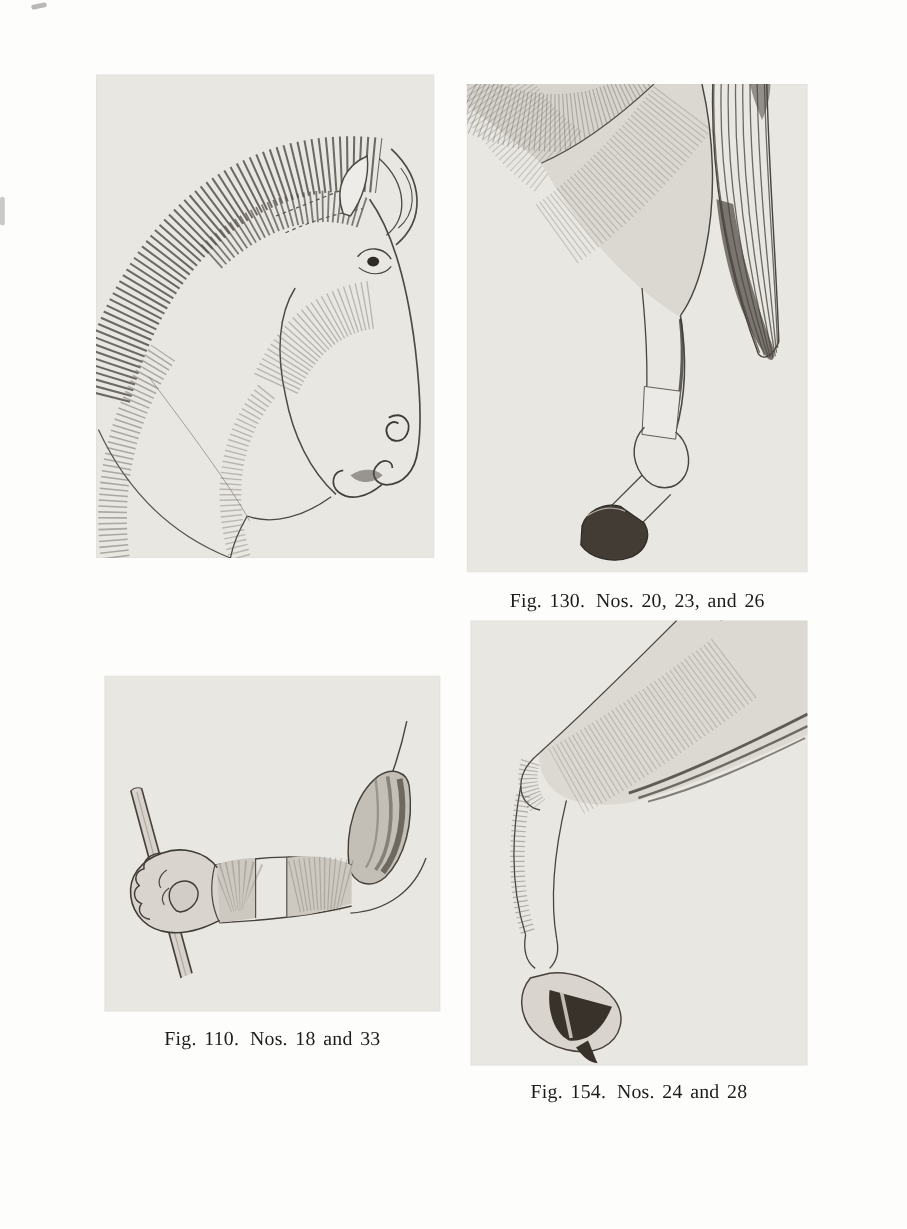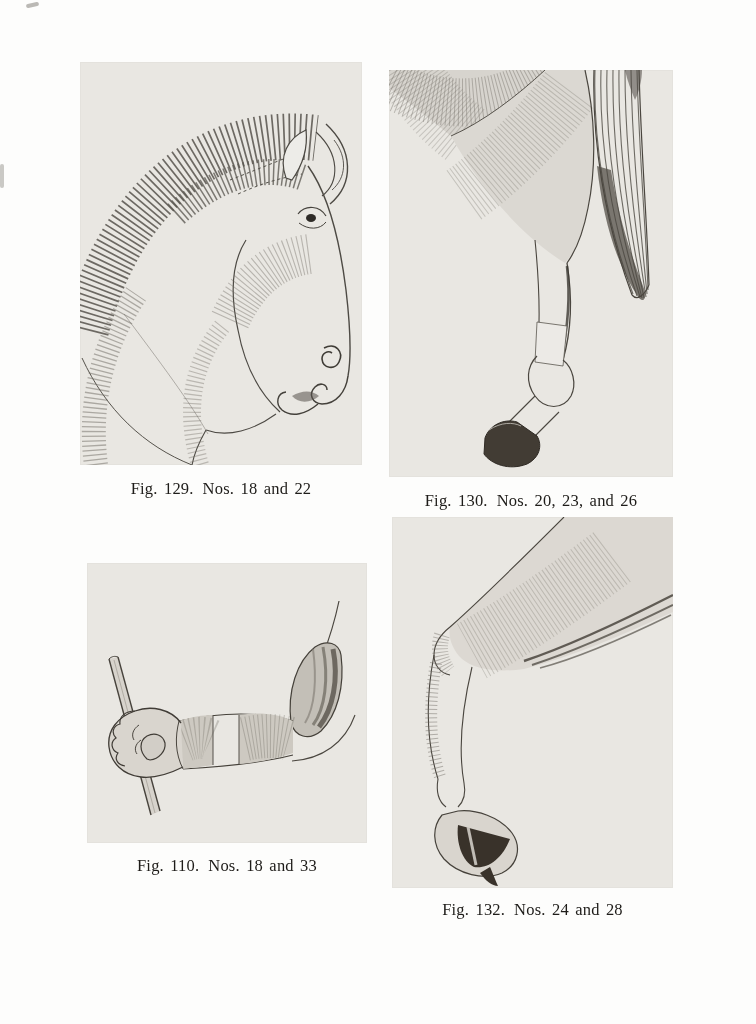--- a/index.html
+++ b/index.html
@@ -70,23 +70,20 @@
 
         <path d="M196,352 C174,368 148,376 126,368" fill="none" stroke="#4d4a44" stroke-width="1.1"></path>
         <path d="M126,368 C118,382 114,392 112,403" fill="none" stroke="#4d4a44" stroke-width="1.1"></path>
         <path d="M2,296 C26,348 64,384 112,403" fill="none" stroke="#56534c" stroke-width="1"></path>
 
         <path d="M16,403 C8,344 22,282 56,232" fill="none" stroke="#6e6a62" stroke-width="24" stroke-dasharray="1.3 3.4" opacity="0.5"></path>
         <path d="M120,403 C104,348 112,300 144,262" fill="none" stroke="#6e6a62" stroke-width="18" stroke-dasharray="1.2 3.2" opacity="0.38"></path>
         <path d="M44,252 C80,300 110,340 128,372" fill="none" stroke="#6e6a62" stroke-width="0.8" opacity="0.6"></path>
       </svg>
     </div>
-    <figcaption class="caption">
-      <span class="cap-label">Fig. 129.</span><span>Nos. 18 and 22</span>
-    </figcaption>
   </figure>
 
   <figure class="plate fig130">
     <div class="panel">
       <svg viewBox="0 0 284 407">
 
         <path d="M0,0 L156,0 C128,26 94,52 62,66 C40,48 16,30 0,18 Z" fill="#d7d4ce"></path>
         <path d="M0,14 C50,40 110,40 160,4" fill="none" stroke="#6b6760" stroke-width="48" stroke-dasharray="1 2.8" opacity="0.4"></path>
         <path d="M14,-8 C34,26 54,48 78,66" fill="none" stroke="#6b6760" stroke-width="64" stroke-dasharray="1 2.8" opacity="0.28"></path>
 
@@ -203,18 +200,18 @@
         <path d="M46,262 C44,274 46,284 54,290" fill="none" stroke="#4a463f" stroke-width="1.1"></path>
         <path d="M72,266 C74,276 72,284 66,290" fill="none" stroke="#4a463f" stroke-width="1.1"></path>
 
         <path d="M50,298 C40,310 40,328 52,342 C66,357 92,364 110,356 C126,348 130,330 120,316 C108,300 84,292 66,294 Z" fill="#d9d5ce" stroke="#45413a" stroke-width="1.2"></path>
         <path d="M66,308 L118,322 C110,342 96,352 82,350 C70,344 64,326 66,308 Z" fill="#39322a"></path>
         <path d="M76,310 L84,348" fill="none" stroke="#cfcbc4" stroke-width="3" opacity="0.9"></path>
         <path d="M88,356 C94,364 100,369 106,369 C102,360 100,354 98,350 Z" fill="#39322a"></path>
       </svg>
     </div>
     <figcaption class="caption">
-      <span class="cap-label">Fig. 132.</span><span>Nos. 24 and 28</span>
+      <span class="cap-label">Fig. 154.</span><span>Nos. 24 and 28</span>
     </figcaption>
   </figure>
 
 
 </div>
 
 </body></html>

